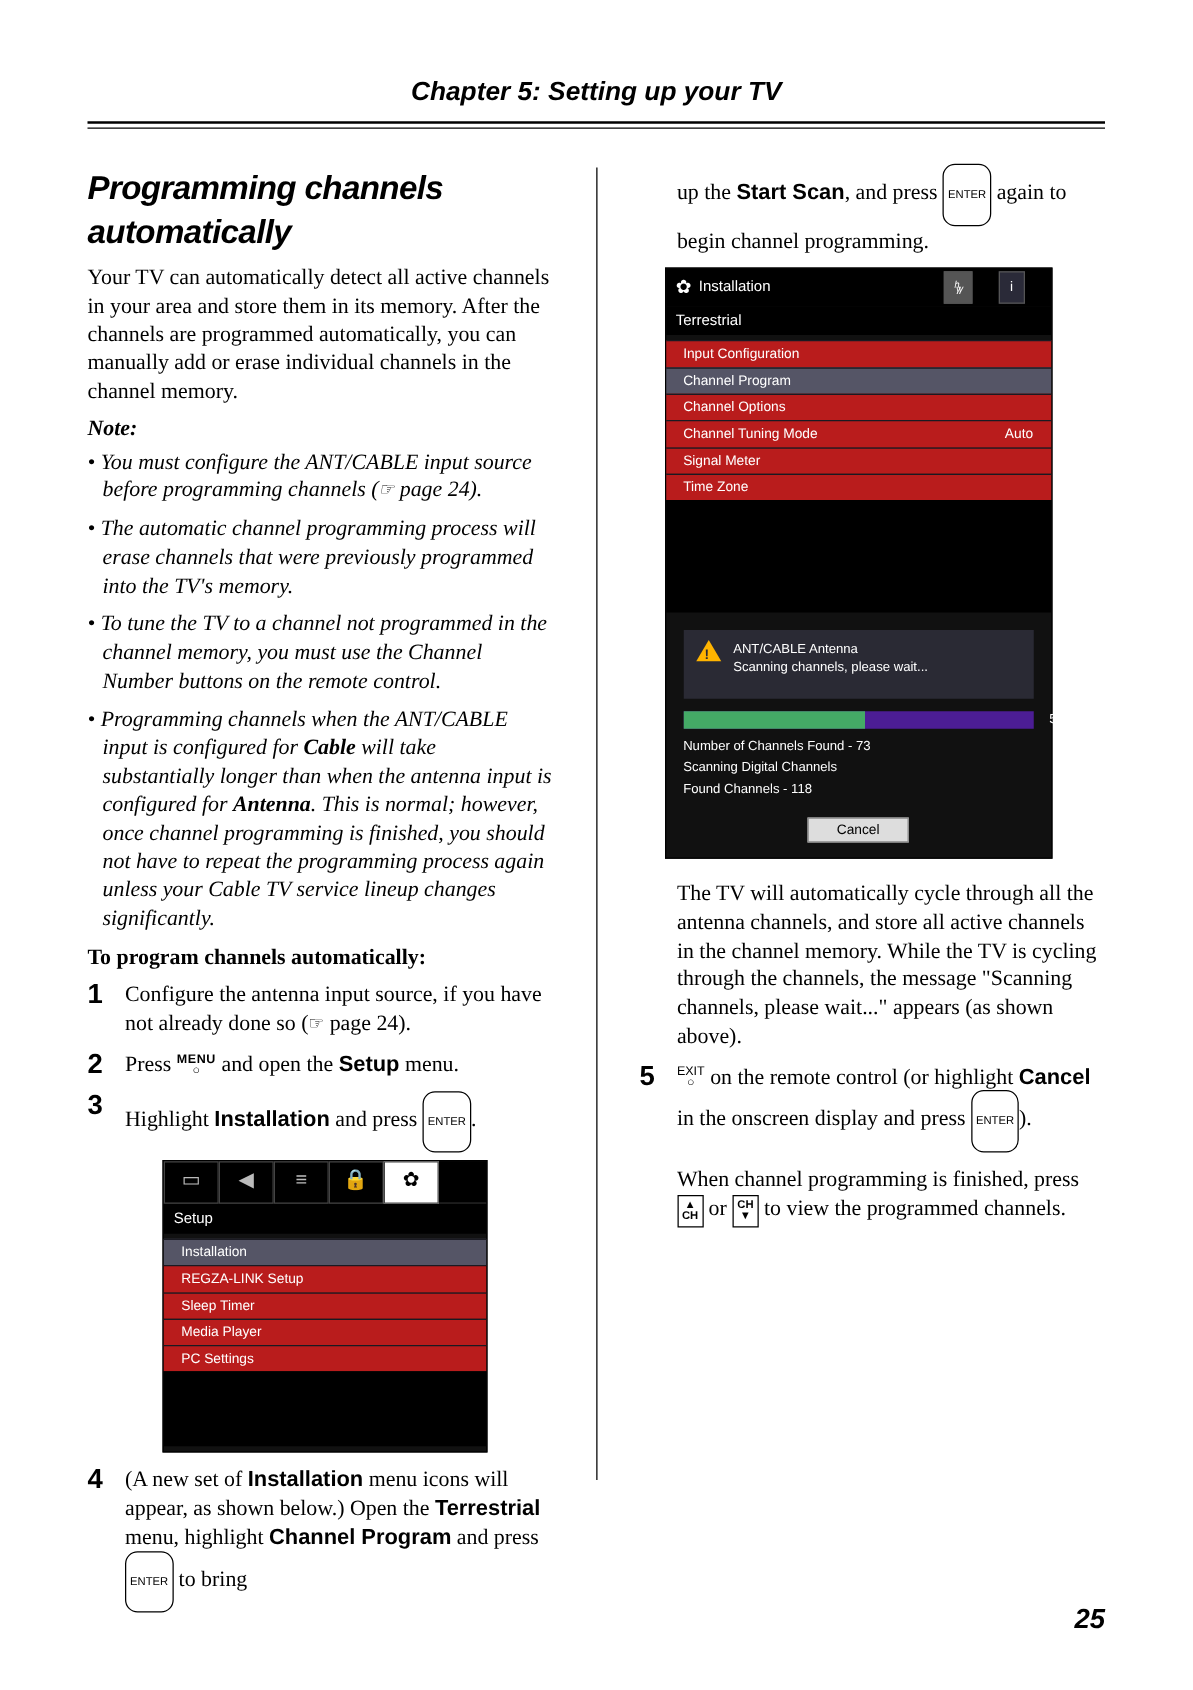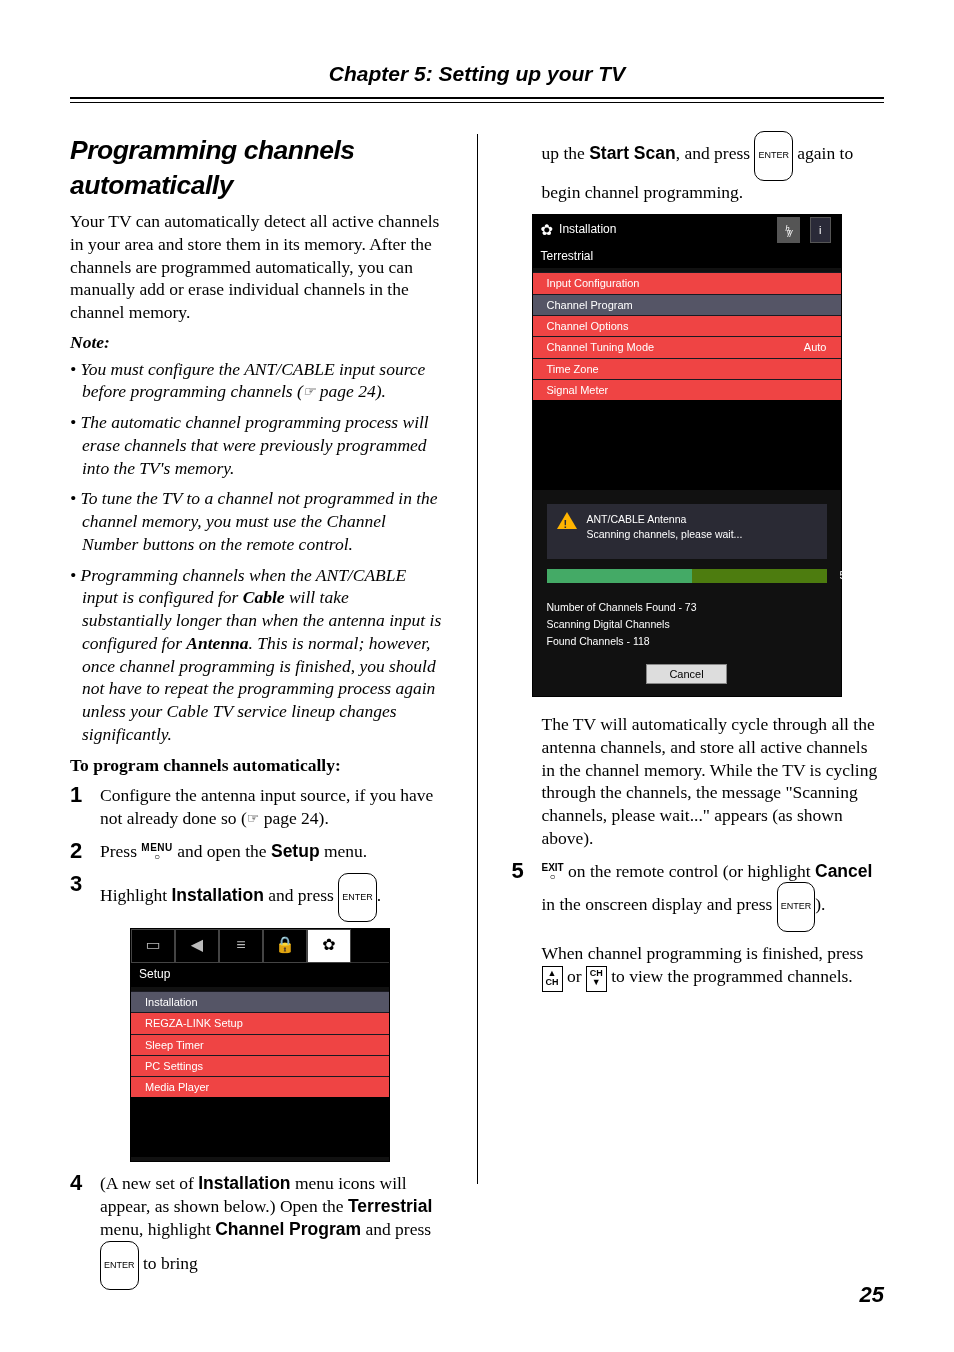--- a/index.html
+++ b/index.html
@@ -56,21 +56,21 @@
   .bold { font-weight: bold; font-family: Arial, Helvetica, sans-serif; }
   .menuicon { display: inline-block; font-family: Arial, Helvetica, sans-serif; font-size: 10px; text-align: center; line-height: 1; vertical-align: middle; }
   .menuicon .top { font-weight: bold; letter-spacing: 0.5px; display: block; }
   .menuicon .bot { font-size: 10px; display: block; margin-top: -1px; }
   .enter-btn {
     display: inline-block; border: 1px solid #000; border-radius: 10px;
     font-family: Arial, Helvetica, sans-serif; font-size: 9px; padding: 18px 3px;
     vertical-align: 1px;
   }
   .exit-icon { display: inline-block; font-family: Arial, Helvetica, sans-serif; font-size: 10px; text-align: center; line-height: 1; vertical-align: middle; }
-  .exit-icon .top { font-weight: bold; display: block; }
+  .exit-icon .top { font-weight: normal; display: block; }
   .exit-icon .bot { font-size: 10px; display: block; margin-top: -1px; }
   .chbtn { display: inline-block; border: 1px solid #000; font-family: Arial, Helvetica, sans-serif; font-size: 9px; font-weight: bold; text-align: center; line-height: 1; padding: 2px 3px 4px 3px; vertical-align: -3px; }
   .chbtn.up::after { content: "\25B2\A CH"; white-space: pre; }
   .chbtn.dn::after { content: "CH\A \25BC"; white-space: pre; }
 
   
   .panel {
     background: #111; color: #fff;
     font-family: Arial, Helvetica, sans-serif;
     border: 1px solid #000; margin: 6px 0 8px 30px;
@@ -78,35 +78,35 @@
   }
   .panel2 { width: 310px; margin: 10px 0 16px 20px; }
   .tabrow { display: flex; align-items: center; background: #000; height: 34px; border-bottom: 1px solid #333; }
   .tab { width: 44px; height: 34px; border: 1px solid #444; display: flex; align-items: center; justify-content: center; color: #bbb; font-size: 16px; }
   .tab.active { background: #fff; color: #000; }
   .tab.blank { background: #000; }
   .tabrow2 { display: flex; align-items: center; background: #000; height: 30px; }
   .tabrow2 .gear { color: #fff; margin-left: 8px; margin-right: 6px; font-size: 15px; }
   .tabrow2 .lbl { font-size: 12px; }
   .tabrow2 .spacer { flex: 1; }
-  .tabrow2 .ant { background: #2a2a38; border: 1px solid #555; padding: 5px 8px; margin-right: 10px; display: inline-block; }
+  .tabrow2 .ant { background: #2a2a38; border: 1px solid #555; padding: 5px 8px; margin-right: 21px; display: inline-block; }
   .tabrow2 .ant.active { background: #555; }
   .section-lbl { padding: 4px 8px; background: #000; font-size: 12px; }
   .menu-list { padding: 4px 0; }
-  .menu-list .row { padding: 3px 14px; background: #ef4444; border-top: 1px solid #1a1a22; font-size: 11px; display: flex;}
+  .menu-list .row { padding: 3px 14px; background: #b91c1c; border-top: 1px solid #1a1a22; font-size: 11px; display: flex;}
   .menu-list .row.sel { background: #556; }
   .menu-list .row .r { margin-left: auto; }
   .menu-list .gap { height: 90px; background: #000; }
   .menu-list .gap2 { height: 60px; background: #000; }
 
   .alertbox { margin: 10px 14px; background: #2a2a34; padding: 8px 10px 18px 10px; position: relative; }
   .alertbox .tri { display: inline-block; width: 0; height: 0; border-left: 10px solid transparent; border-right: 10px solid transparent; border-bottom: 17px solid #ffb400; position: absolute; left: 10px; top: 8px; }
   .alertbox .excl { position: absolute; left: 17px; top: 13px; font-weight: bold; font-size: 11px; color: #2a2a34; }
   .alertbox .txt { margin-left: 30px; font-size: 10.5px; line-height: 1.4; }
-  .progress { margin: 0 14px 16px 14px; height: 14px; background: #4d7c0f; position: relative; }
+  .progress { margin: 0 14px 6px 14px; height: 14px; background: #4c1d95; position: relative; }
   .progress .bar { background: #4a6; height: 100%; width: 52%; }
   .progress .pct { position: absolute; right: -34px; top: 0; font-size: 10.5px; }
   .scanstats { margin: 4px 14px 14px 14px; font-size: 10.5px; line-height: 1.6; }
   .cancelbtn { display: block; margin: 6px auto 12px auto; background: #ddd; color: #000; border: 1px solid #888; font-size: 11px; padding: 2px 22px; width: fit-content; }
 
   .pagenum {
     position: absolute; bottom: 42px; right: 70px;
     font-family: Arial, Helvetica, sans-serif; font-style: italic;
     font-weight: 900; font-size: 22px;
   }
@@ -143,22 +143,22 @@
             <div class="tab blank">◀</div>
             <div class="tab blank">≡</div>
             <div class="tab blank">🔒</div>
             <div class="tab active">✿</div>
           </div>
           <div class="section-lbl">Setup</div>
           <div class="menu-list">
             <div class="row sel">Installation</div>
             <div class="row">REGZA-LINK Setup</div>
             <div class="row">Sleep Timer</div>
+            <div class="row">Media Player</div>
             <div class="row">PC Settings</div>
-            <div class="row">Media Player</div>
             <div class="gap2"></div>
           </div>
         </div>
       </li>
       <li><span>(A new set of </span><span class="bold">Installation</span><span> menu icons will appear, as shown below.) Open the </span><span class="bold">Terrestrial</span><span> menu, highlight </span><span class="bold">Channel Program</span><span> and press </span><span class="enter-btn">ENTER</span><span> to bring</span></li>
     </ol>
   </div>
 
   <div class="vdiv"></div>
 
@@ -184,24 +184,24 @@
             <span>Channel Program</span>
           </div>
         <div class="row">
             <span>Channel Options</span>
           </div>
         <div class="row">
             <span>Channel Tuning Mode</span>
             <span class="r">Auto</span>
           </div>
         <div class="row">
+            <span>Signal Meter</span>
+          </div>
+        <div class="row">
             <span>Time Zone</span>
-          </div>
-        <div class="row">
-            <span>Signal Meter</span>
           </div>
         <div class="gap"></div>
       </div>
       <div class="alertbox">
         <span class="tri"></span>
           <span class="excl">!</span>
         <div class="txt">
           <div>ANT/CABLE     Antenna</div>
           <div>Scanning channels, please wait...</div>
         </div>

